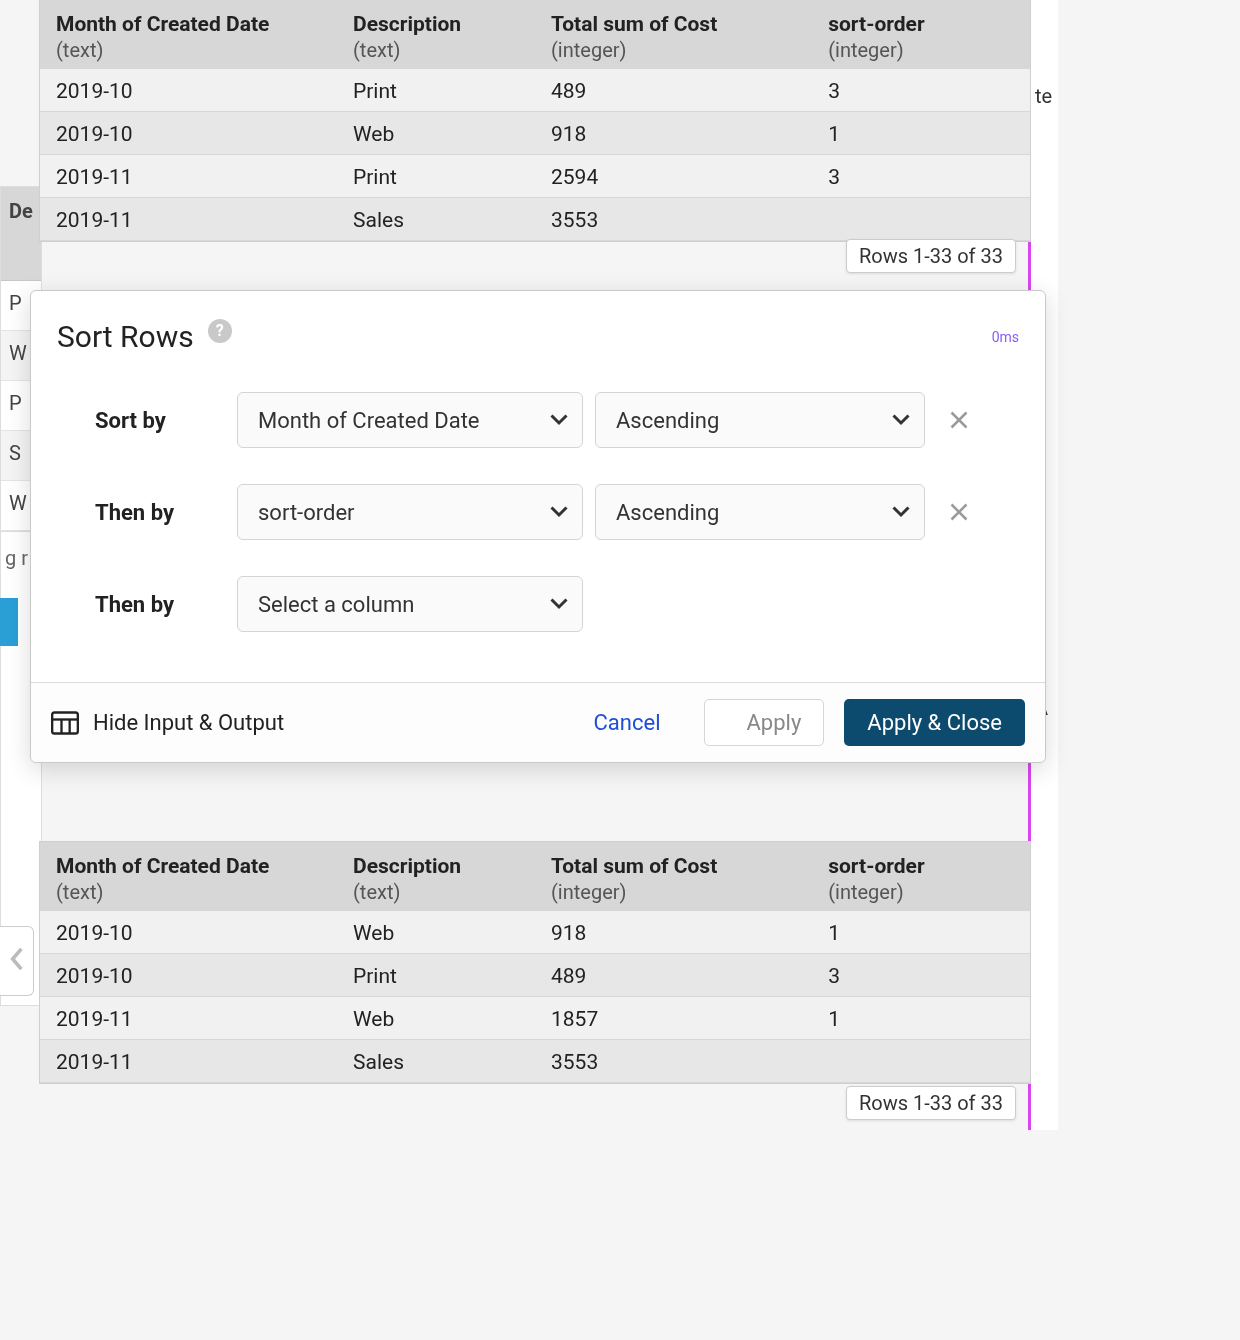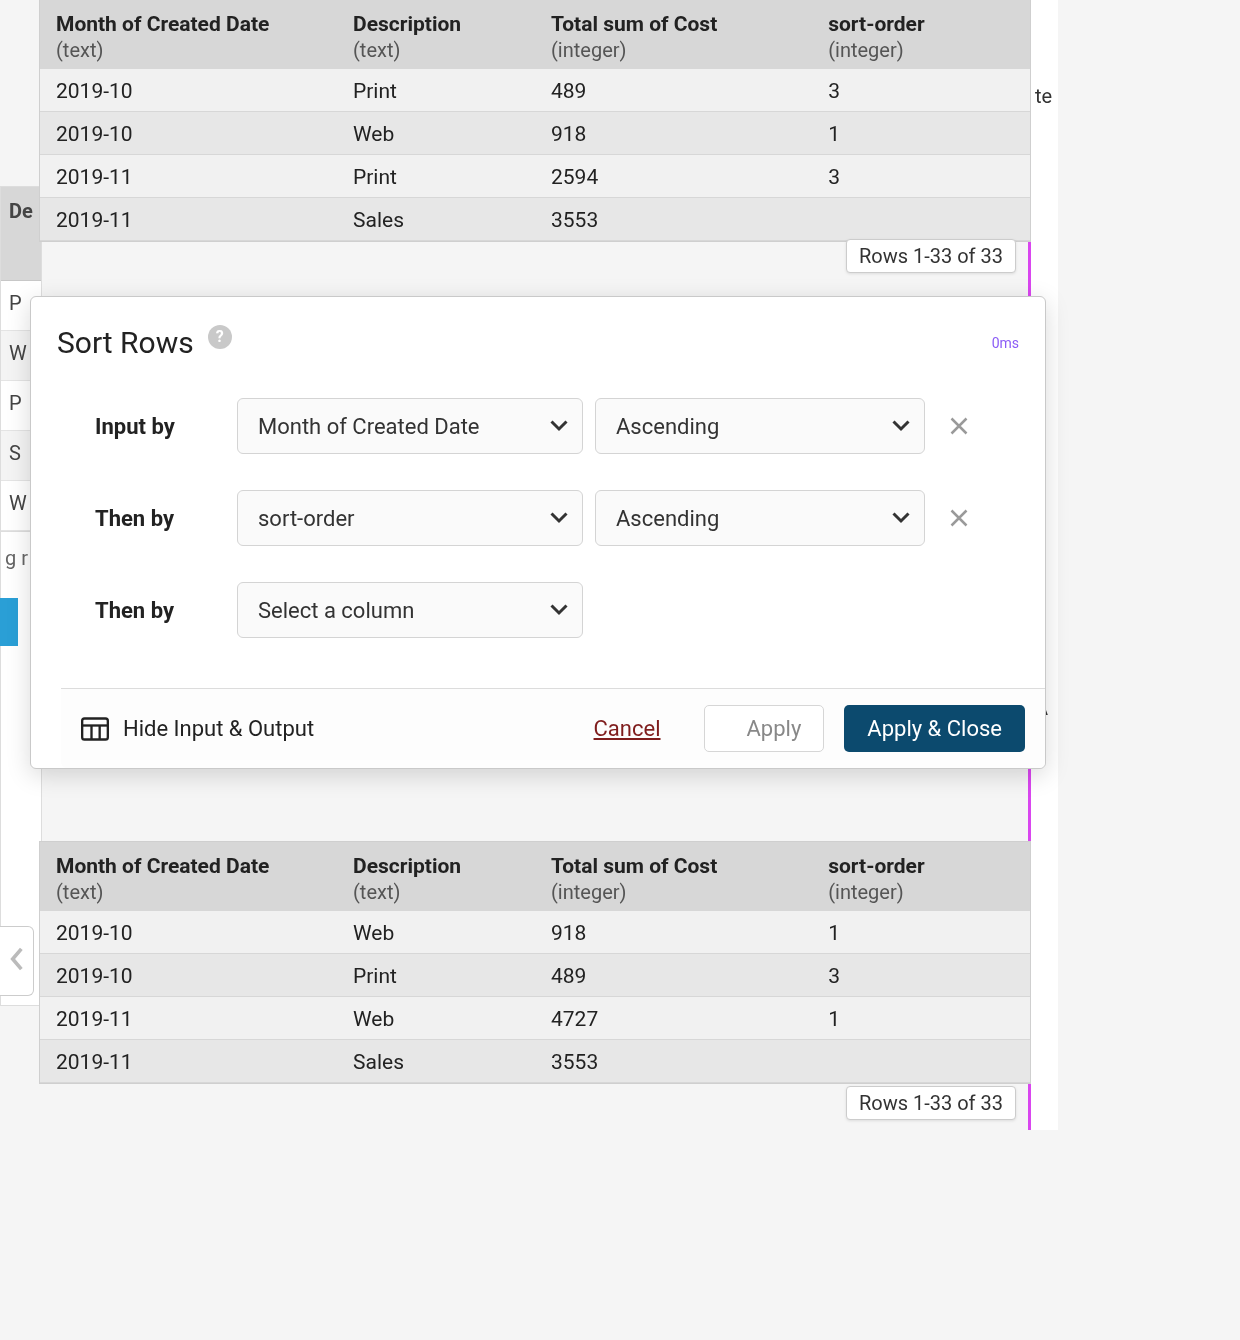--- a/index.html
+++ b/index.html
@@ -114,21 +114,21 @@
     background:#fff;border:1px solid #ccc;border-left:none;
     border-radius:0 6px 6px 0;
     display:flex;align-items:center;justify-content:center;
     color:#888;
   }
   .chevron-left-handle svg{width:18px;height:26px;}
 
   
   .dialog {
     position: absolute;
-    left: 30px; top: 296px;
+    left: 30px; top: 290px;
     width: 1016px;
     background: #fff;
     border: 1px solid #c9c9c9;
     border-radius: 6px;
     box-shadow: 0 6px 24px rgba(0,0,0,.15);
   }
   .dialog-header {
     display:flex;align-items:center;justify-content:space-between;
     padding: 28px 26px 8px 26px;
   }
@@ -172,28 +172,27 @@
     color:#9a9a9a;cursor:pointer;margin-left:6px;
   }
   .x-remove svg{width:20px;height:20px;}
 
   .dialog-footer{
     border-top:1px solid #dcdcdc;
     padding:16px 20px;
     display:flex;align-items:center;justify-content:space-between;
     background:#fdfdfd;
     border-radius:0 0 6px 6px;
-    margin-left:30px;
   }
   .footer-left{display:flex;align-items:center;gap:14px;cursor:pointer;}
   .tbl-icon svg{width:28px;height:24px;display:block;}
   .footer-left span{font-size:22px;color:#222;}
   .footer-right{display:flex;align-items:center;gap:20px;}
   .btn{font-size:22px;padding:10px 22px;border-radius:5px;cursor:pointer;border:1px solid transparent;}
-  .btn.plain{background:transparent;color:#7f1d1d;text-decoration:underline;}
+  .btn.plain{background:transparent;color:#1d4ed8;}
   .btn.ghost{background:#fff;border-color:#d6d6d6;color:#888;padding-left:42px;}
   .btn.primary{background:#0c4a6e;color:#fff;}
 
 </style>
 </head>
 <body>
 
 <div class="bg-frag bg-leftcol">
   <div class="hdr">De</div>
   <div class="cell">P</div>
@@ -260,21 +259,21 @@
     <div class="dialog-title-wrap">
       <span class="dialog-title">Sort Rows</span>
       <span class="help-icon">?</span>
     </div>
     <span class="dialog-time">0ms</span>
   </div>
 
   <div class="dialog-body">
 
     <div class="sort-row">
-      <span class="sort-label">Input by</span>
+      <span class="sort-label">Sort by</span>
       <div class="sel col">
         <span>Month of Created Date</span>
         <span class="caret">
             <svg viewBox="0 0 12 8">
               <path d="M1 1l5 5 5-5" fill="none" stroke="#333" stroke-width="2"></path>
             </svg>
           </span>
       </div>
       <div class="sel dir">
         <span>Ascending</span>
@@ -375,21 +374,21 @@
         </tr>
       <tr>
           <td>2019-10</td>
           <td>Print</td>
           <td>489</td>
           <td>3</td>
         </tr>
       <tr>
           <td>2019-11</td>
           <td>Web</td>
-          <td>4727</td>
+          <td>1857</td>
           <td>1</td>
         </tr>
       <tr>
           <td>2019-11</td>
           <td>Sales</td>
           <td>3553</td>
           <td></td>
         </tr>
     </tbody>
   </table>

